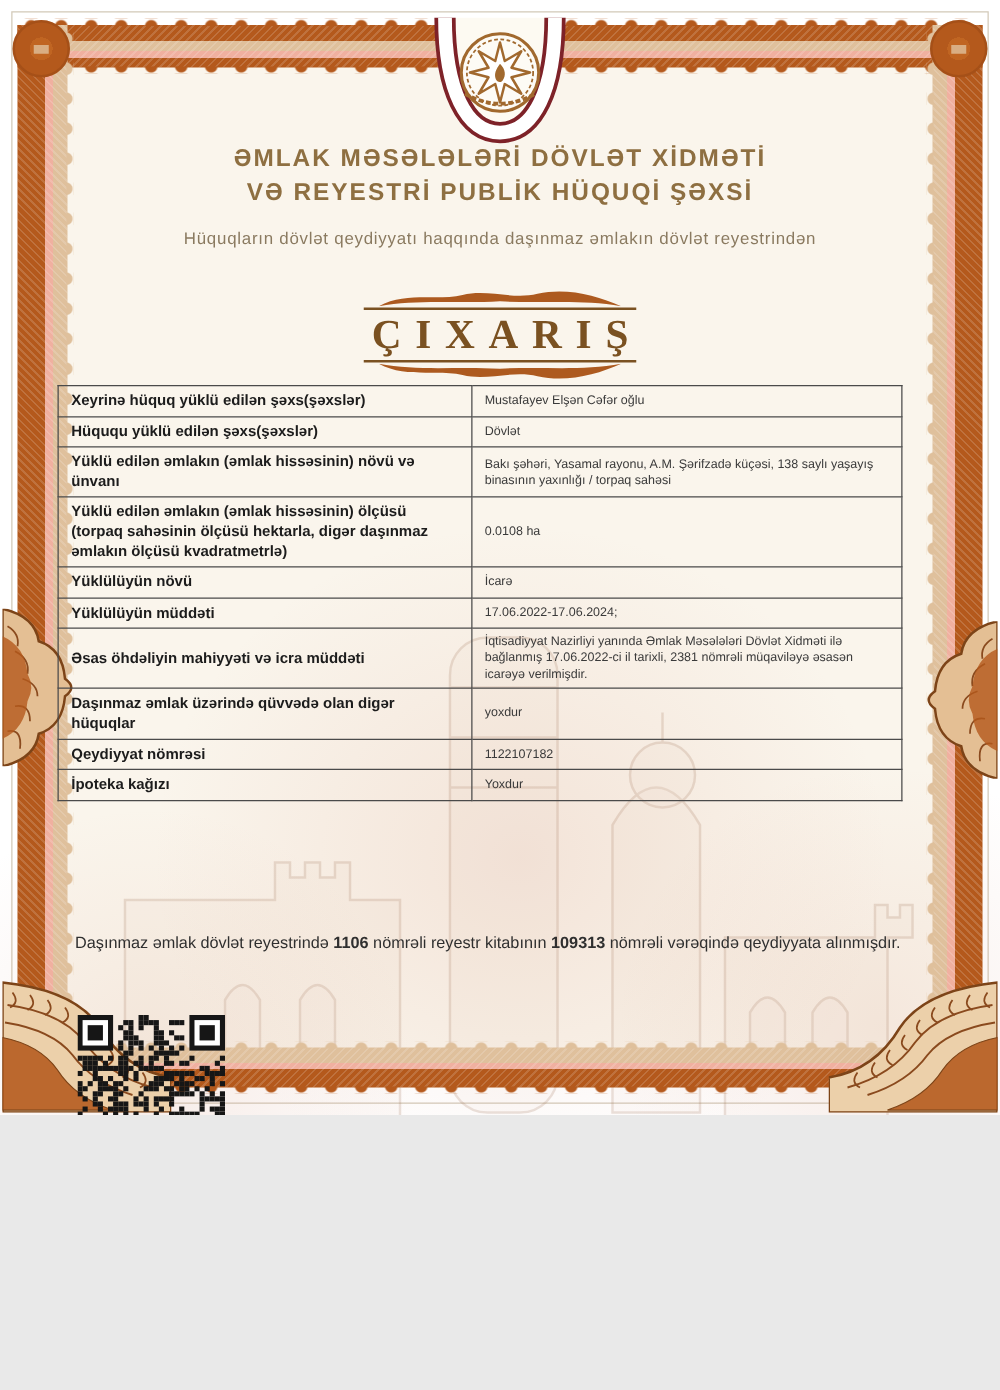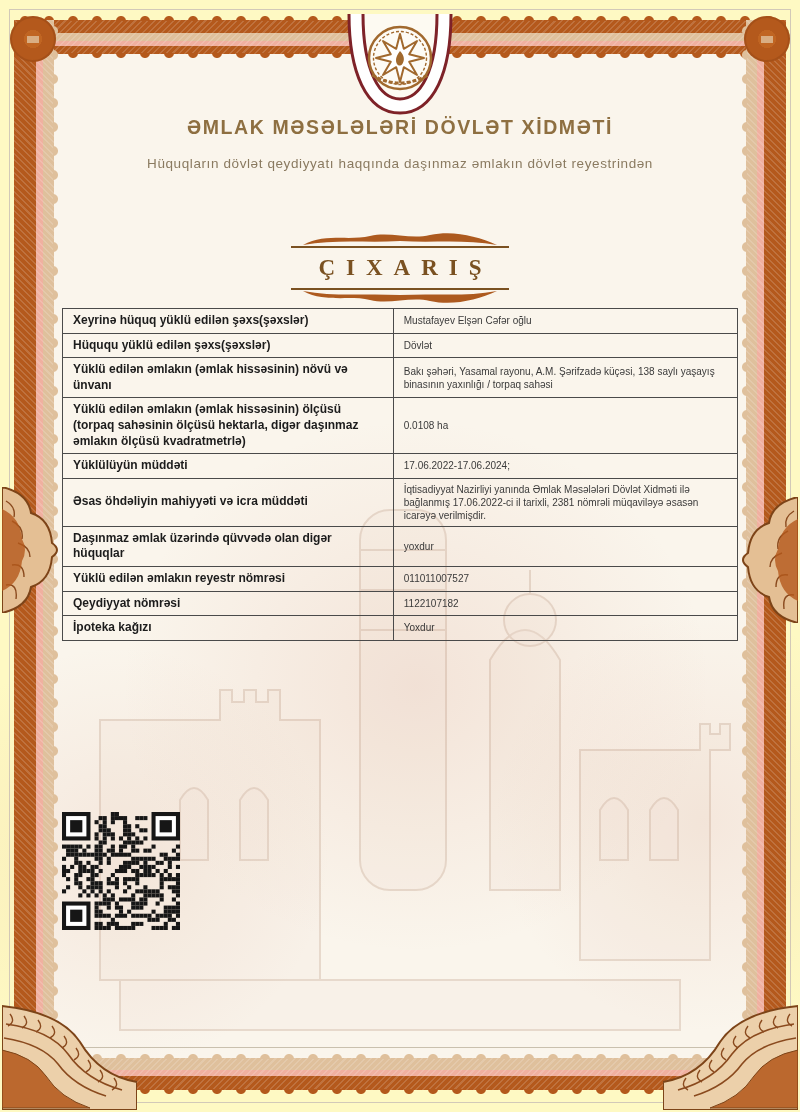--- a/index.html
+++ b/index.html
@@ -2,21 +2,21 @@
 <html style="--band_orange: #b4591c; --band_tan: #dfc09c; --band_pink: #f0b0a0; --ribbon_maroon: #7e2228; --emblem_gold: #a1692e; --title_brown: #8e6f41; --subtitle_brown: #8a7a60; --extract_brown: #7a5121; --paper_cream: #faf5ec; --table_border: #4a4a4a; --ornament_sienna: #ad5a1f;"><head>
 <meta charset="utf-8">
 <style>
   :root{
     --band_orange:#b4591c; --band_tan:#dfc09c; --band_pink:#f0b0a0;
     --ribbon_maroon:#7e2228; --emblem_gold:#a1692e; --title_brown:#8e6f41;
     --subtitle_brown:#8a7a60; --extract_brown:#7a5121; --paper_cream:#faf5ec;
     --table_border:#4a4a4a; --ornament_sienna:#ad5a1f;
   }
   html,body{margin:0;padding:0;background:#e9e9e9;}
-  .page{position:relative;width:800px;height:1112px;margin:0 auto;background:#fef9c3;
+  .page{position:relative;width:800px;height:892px;margin:0 auto;background:#ffffff;
         font-family:"Liberation Sans",sans-serif;overflow:hidden;}
   .paper{position:absolute;left:14px;right:14px;top:20px;bottom:22px;background:var(--paper_cream);z-index:0;}
   .wash{position:absolute;left:0;top:380px;right:0;height:680px;z-index:1;
         background:radial-gradient(420px 380px at 52% 45%, rgba(213,148,126,.18), rgba(213,148,126,0) 70%),
                    radial-gradient(300px 300px at 15% 70%, rgba(213,148,126,.14), rgba(213,148,126,0) 70%),
                    radial-gradient(300px 300px at 88% 65%, rgba(213,148,126,.14), rgba(213,148,126,0) 70%);}
   .outer-line{position:absolute;inset:9px;border:1px solid #d2c9b8;z-index:0;}
   .bottom-line{position:absolute;left:28px;right:28px;top:1047px;border-top:1px solid #c9c0ae;z-index:2;}
 
   
@@ -61,25 +61,25 @@
   .med-right{right:2px;top:497px;transform:scaleX(-1);}
 
   .emblem{position:absolute;left:339px;top:14px;z-index:4;}
 
   .titles{position:absolute;left:40px;right:40px;top:114px;text-align:center;z-index:3;}
   .title-line{font-size:19.5px;font-weight:bold;letter-spacing:1.6px;line-height:27px;color:var(--title_brown);}
   .subtitle{margin-top:15px;font-size:13.5px;letter-spacing:.6px;color:var(--subtitle_brown);}
 
   .extract{position:absolute;left:285px;top:230px;width:230px;text-align:center;z-index:3;}
   .extract .rule{border-top:2px solid var(--extract_brown);margin:1px 6px;}
-  .extract-title{font-family:"Liberation Serif",serif;font-size:23px;font-weight:bold;
+  .extract-title{font-family:"Liberation Serif",serif;font-size:33px;font-weight:bold;
     letter-spacing:11px;padding-left:11px;line-height:38px;color:var(--extract_brown);}
   .orn{display:block;margin:0 auto;}
 
-  .cert-table{position:absolute;left:62px;top:308px;width:676px;border-collapse:collapse;z-index:3;padding-left:40px;}
+  .cert-table{position:absolute;left:46px;top:308px;width:676px;border-collapse:collapse;z-index:3;padding-left:40px;}
   .cert-table td{border:1px solid var(--table_border);vertical-align:middle;padding:4px 10px;}
   .cert-table td.label{width:49%;font-size:12px;font-weight:bold;color:#1c1c1c;line-height:1.3;}
   .cert-table td.value{font-size:10px;color:#3a3a3a;line-height:1.3;}
 
   .footer-note{position:absolute;left:60px;top:745px;width:684px;font-size:13px;color:#2f2f2f;z-index:3;line-height:1.35;}
   .footer-note .b{font-weight:bold;}
 
   .qr{position:absolute;left:62px;top:812px;width:118px;height:118px;z-index:3;background:transparent;}
   .qr svg{width:118px;height:118px;display:block;}
 
@@ -152,20 +152,21 @@
       <circle r="31" fill="#fdfbf5" stroke="#a1692e" stroke-width="2.5"></circle>
       <circle r="26.5" fill="none" stroke="#a1692e" stroke-width="1.4" stroke-dasharray="3 2"></circle>
       <polygon points="0,-24 3.8,-9.2 17,-17 9.2,-3.8 24,0 9.2,3.8 17,17 3.8,9.2 0,24 -3.8,9.2 -17,17 -9.2,3.8 -24,0 -9.2,-3.8 -17,-17 -3.8,-9.2" fill="#ffffff" stroke="#a1692e" stroke-width="2" stroke-linejoin="round"></polygon>
       <path d="M0,-7 C4.5,-2.5 5,2.5 2,6.5 C0.8,8.2 -2.4,8 -3.4,5.2 C-5,1 -3,-3 0,-7 Z" fill="#a1692e"></path>
       <path d="M-28,17 Q0,33 28,17" fill="none" stroke="#a1692e" stroke-width="3" stroke-dasharray="4 2"></path>
     </g>
   </svg>
 
   <div class="titles">
     <div class="title-line">ƏMLAK MƏSƏLƏLƏRİ DÖVLƏT XİDMƏTİ</div>
+    <div class="title-line">VƏ REYESTRİ PUBLİK HÜQUQİ ŞƏXSİ</div>
     <div class="subtitle">Hüquqların dövlət qeydiyyatı haqqında daşınmaz əmlakın dövlət reyestrindən</div>
   </div>
 
   <div class="extract">
     <svg class="orn" width="210" height="15" viewBox="0 0 210 15">
       <path d="M8,15 C30,3 55,11 75,6 C95,1 115,10 135,5 C158,0 182,6 202,15 C170,9 140,13 105,11 C70,13 40,9 8,15 Z" fill="#ad5a1f"></path>
     </svg>
     <div class="rule"></div>
     <div class="extract-title">ÇIXARIŞ</div>
     <div class="rule"></div>
@@ -191,54 +192,57 @@
           <td class="label">Yüklü edilən əmlakın (əmlak hissəsinin) növü və ünvanı</td>
           <td class="value">Bakı şəhəri, Yasamal rayonu, A.M. Şərifzadə küçəsi, 138 saylı yaşayış binasının yaxınlığı / torpaq sahəsi</td>
         </tr>
 
         <tr>
           <td class="label">Yüklü edilən əmlakın (əmlak hissəsinin) ölçüsü (torpaq sahəsinin ölçüsü hektarla, digər daşınmaz əmlakın ölçüsü kvadratmetrlə)</td>
           <td class="value">0.0108 ha</td>
         </tr>
 
 
+        <tr>
+          <td class="label">Yüklülüyün növü</td>
+          <td class="value">İcarə</td>
+        </tr>
 
         <tr>
           <td class="label">Yüklülüyün müddəti</td>
           <td class="value">17.06.2022-17.06.2024;</td>
         </tr>
 
         <tr>
           <td class="label">Əsas öhdəliyin mahiyyəti və icra müddəti</td>
           <td class="value">İqtisadiyyat Nazirliyi yanında Əmlak Məsələləri Dövlət Xidməti ilə bağlanmış 17.06.2022-ci il tarixli, 2381 nömrəli müqaviləyə əsasən icarəyə verilmişdir.</td>
         </tr>
 
         <tr>
           <td class="label">Daşınmaz əmlak üzərində qüvvədə olan digər hüquqlar</td>
           <td class="value">yoxdur</td>
         </tr>
 
-        <tr>
-          <td class="label">Yüklü edilən əmlakın reyestr nömrəsi</td>
-          <td class="value">011011007527</td>
-        </tr>
 
         <tr>
           <td class="label">Qeydiyyat nömrəsi</td>
           <td class="value">1122107182</td>
         </tr>
 
 
         <tr>
           <td class="label">İpoteka kağızı</td>
           <td class="value">Yoxdur</td>
         </tr>
       </tbody>
   </table>
 
+  <div class="footer-note">
+    <span>Daşınmaz əmlak dövlət reyestrində </span><span class="b">1106</span><span> nömrəli reyestr kitabının </span><span class="b">109313</span><span> nömrəli vərəqində qeydiyyata alınmışdır.</span>
+  </div>
 
   <div class="qr">
     <svg xmlns="http://www.w3.org/2000/svg" viewBox="0 0 116 116">
         <rect x="48" y="0" width="4" height="4" fill="#161616"></rect>
         <rect x="52" y="0" width="4" height="4" fill="#161616"></rect>
         <rect x="36" y="4" width="4" height="4" fill="#161616"></rect>
         <rect x="40" y="4" width="4" height="4" fill="#161616"></rect>
         <rect x="48" y="4" width="4" height="4" fill="#161616"></rect>
         <rect x="52" y="4" width="4" height="4" fill="#161616"></rect>
         <rect x="56" y="4" width="4" height="4" fill="#161616"></rect>

